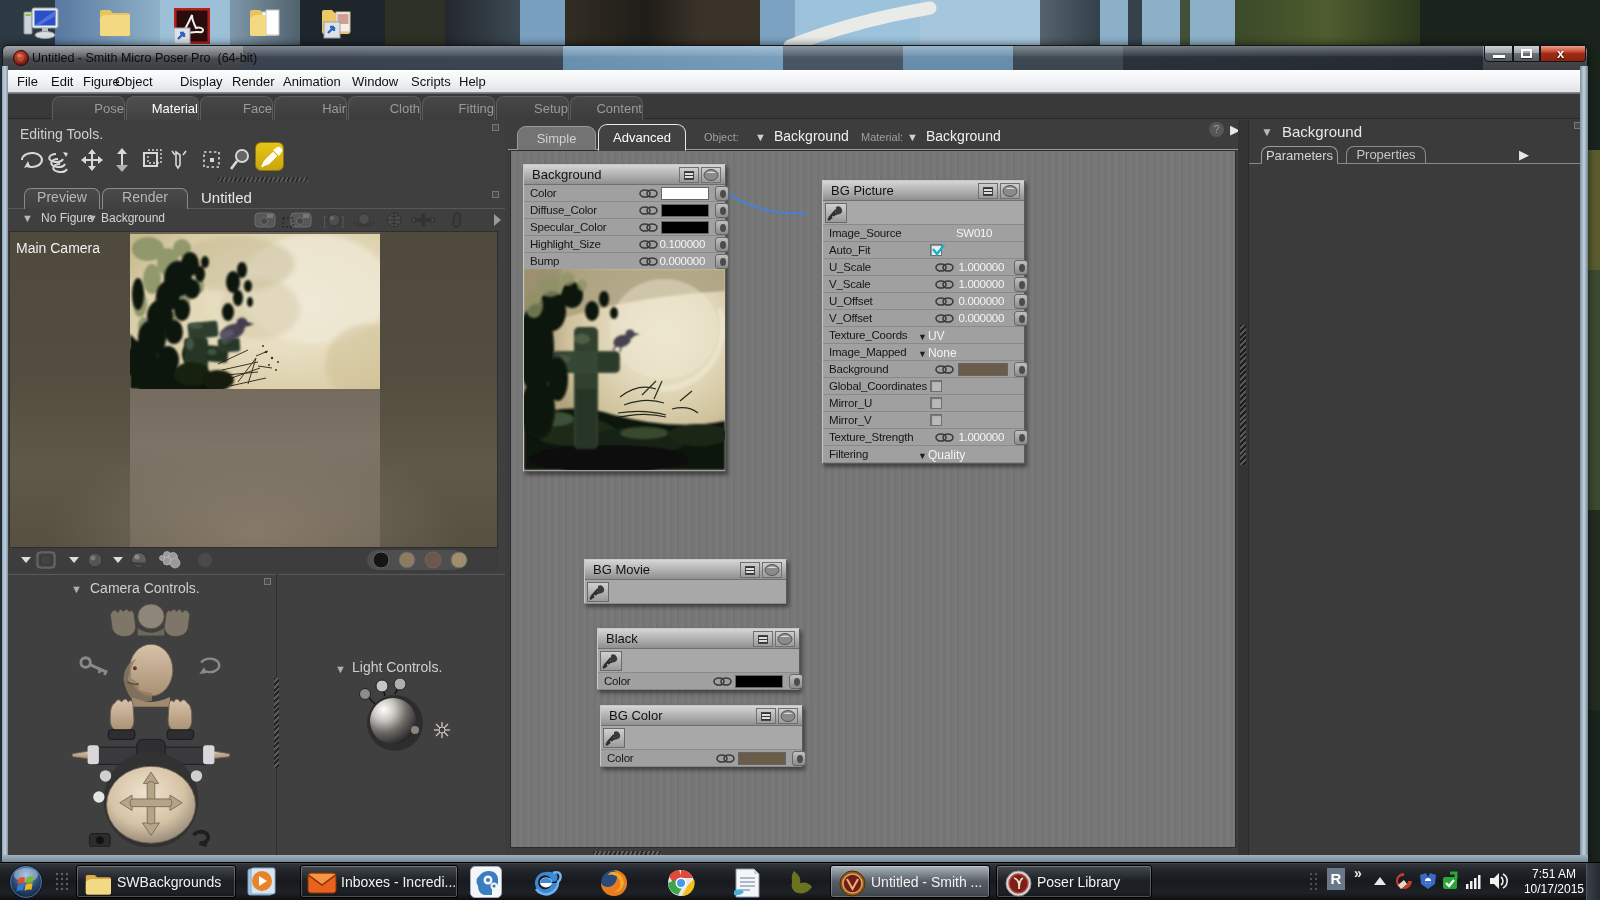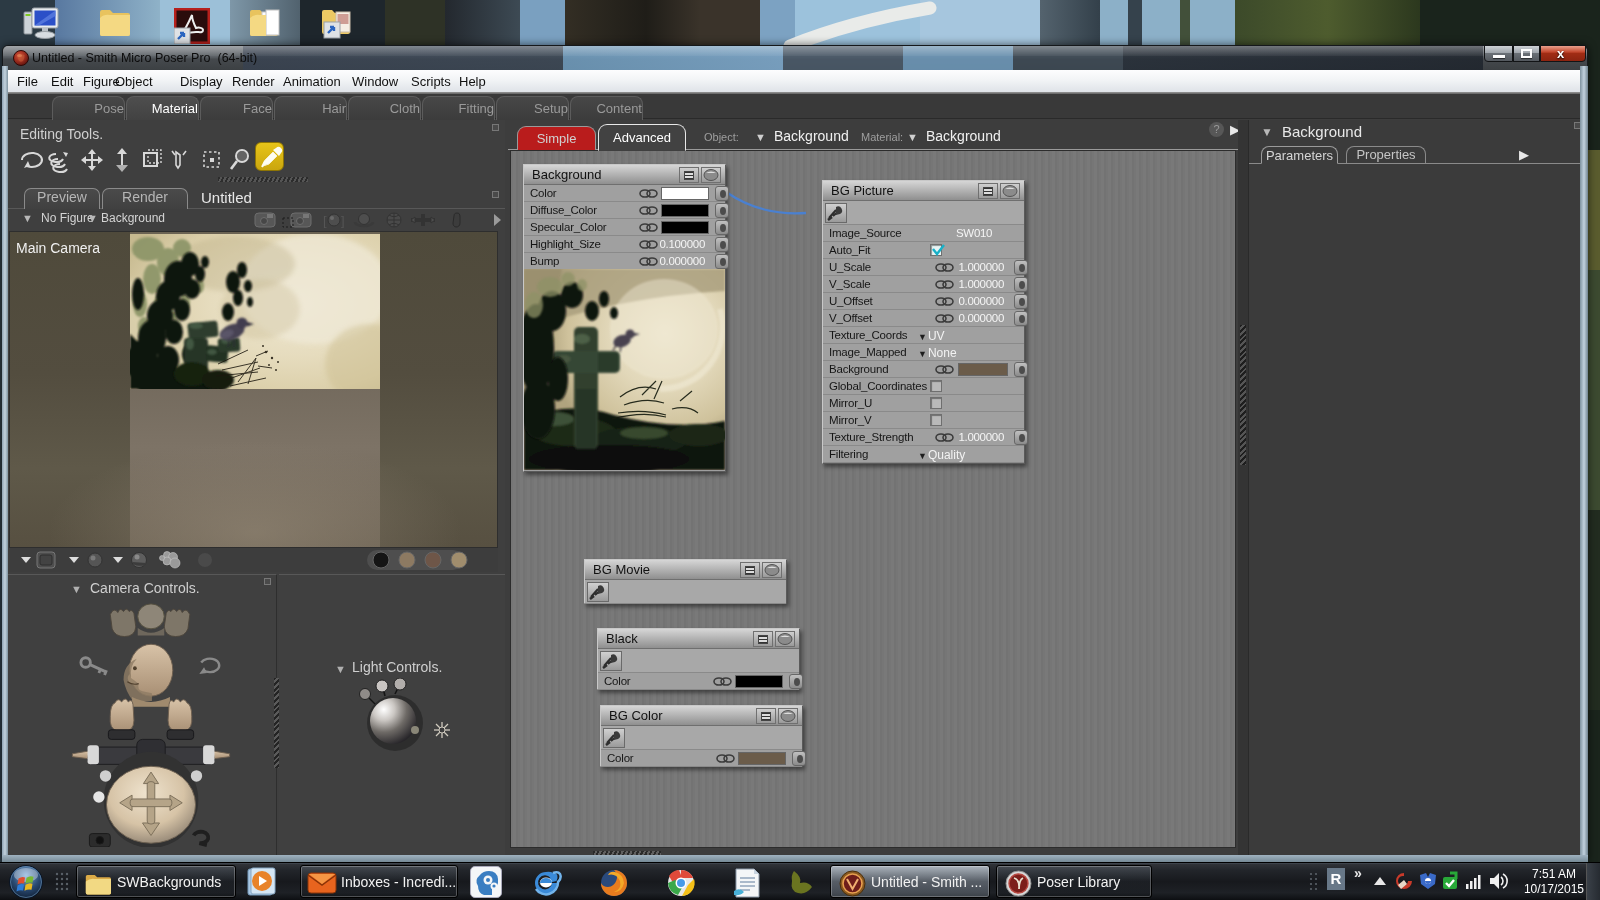--- a/index.html
+++ b/index.html
@@ -546,21 +546,21 @@
               <line x1="83" y1="46" x2="95" y2="58"></line>
                 <line x1="83" y1="58" x2="95" y2="46"></line>
             </g>
             <circle cx="89" cy="52" r="3" fill="#3d3d3d" stroke="#cfcabe"></circle>
           </svg>
         </div>
       </div>
 
       <div id="cbar">
         <div class="abs" style="left:0;bottom:0;width:737px;height:1px;background:#9a9a9a;"></div>
-        <div class="abs" style="left:9px;top:6px;width:79px;height:25px;border:1px solid #9a9a9a;border-bottom:none;border-radius:9px 9px 0 0;color:#d0d0d0;text-align:center;line-height:24px;background:#b91c1c;">Simple</div>
+        <div class="abs" style="left:9px;top:6px;width:79px;height:25px;border:1px solid #9a9a9a;border-bottom:none;border-radius:9px 9px 0 0;color:#d0d0d0;text-align:center;line-height:24px;background:#737373;">Simple</div>
         <div class="abs" style="left:90px;top:4px;width:88px;height:27px;border:1px solid #e8e8e8;border-bottom:1px solid #3f3f3f;border-radius:9px 9px 0 0;color:#fff;text-align:center;line-height:26px;background:#424242;z-index:2;">Advanced</div>
         <span class="abs" style="left:196px;top:11px;color:#9f9f9f;font-size:11px;">Object:</span>
         <span class="abs" style="left:247px;top:11px;color:#cfcfcf;font-size:11px;">▼</span>
         <span class="abs" style="left:266px;top:8px;color:#f0f0f0;font-size:14px;">Background</span>
         <span class="abs" style="left:353px;top:11px;color:#9f9f9f;font-size:11px;">Material:</span>
         <span class="abs" style="left:399px;top:11px;color:#cfcfcf;font-size:11px;">▼</span>
         <span class="abs" style="left:418px;top:8px;color:#f0f0f0;font-size:14px;">Background</span>
         <div class="abs" style="left:701px;top:2px;width:15px;height:15px;border-radius:50%;background:#575757;color:#9a9a9a;text-align:center;line-height:15px;font-size:11px;">?</div>
         <div class="abs" style="left:722px;top:2px;color:#e8e8e8;font-size:13px;">▶</div>
       </div>

